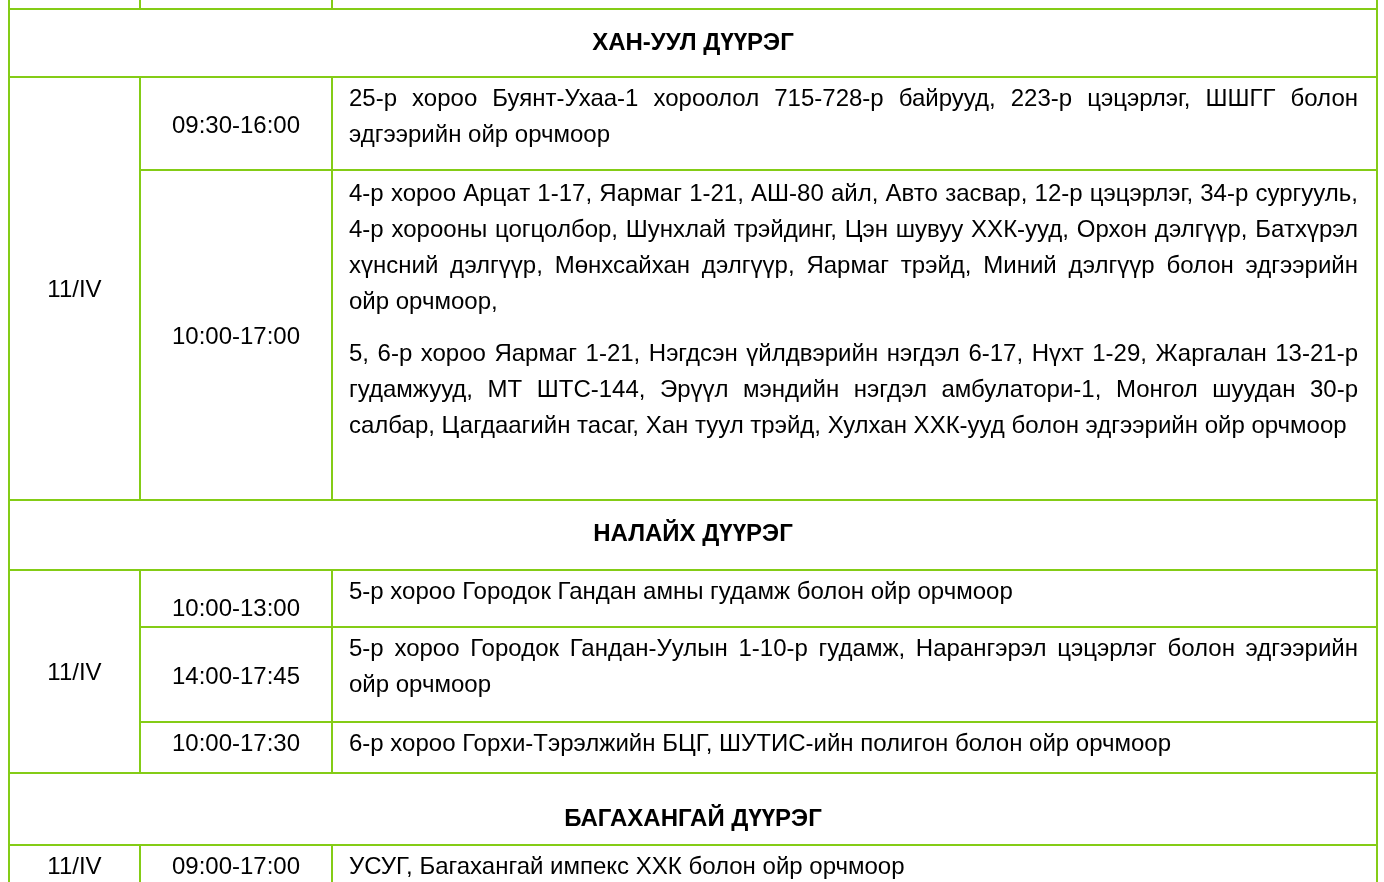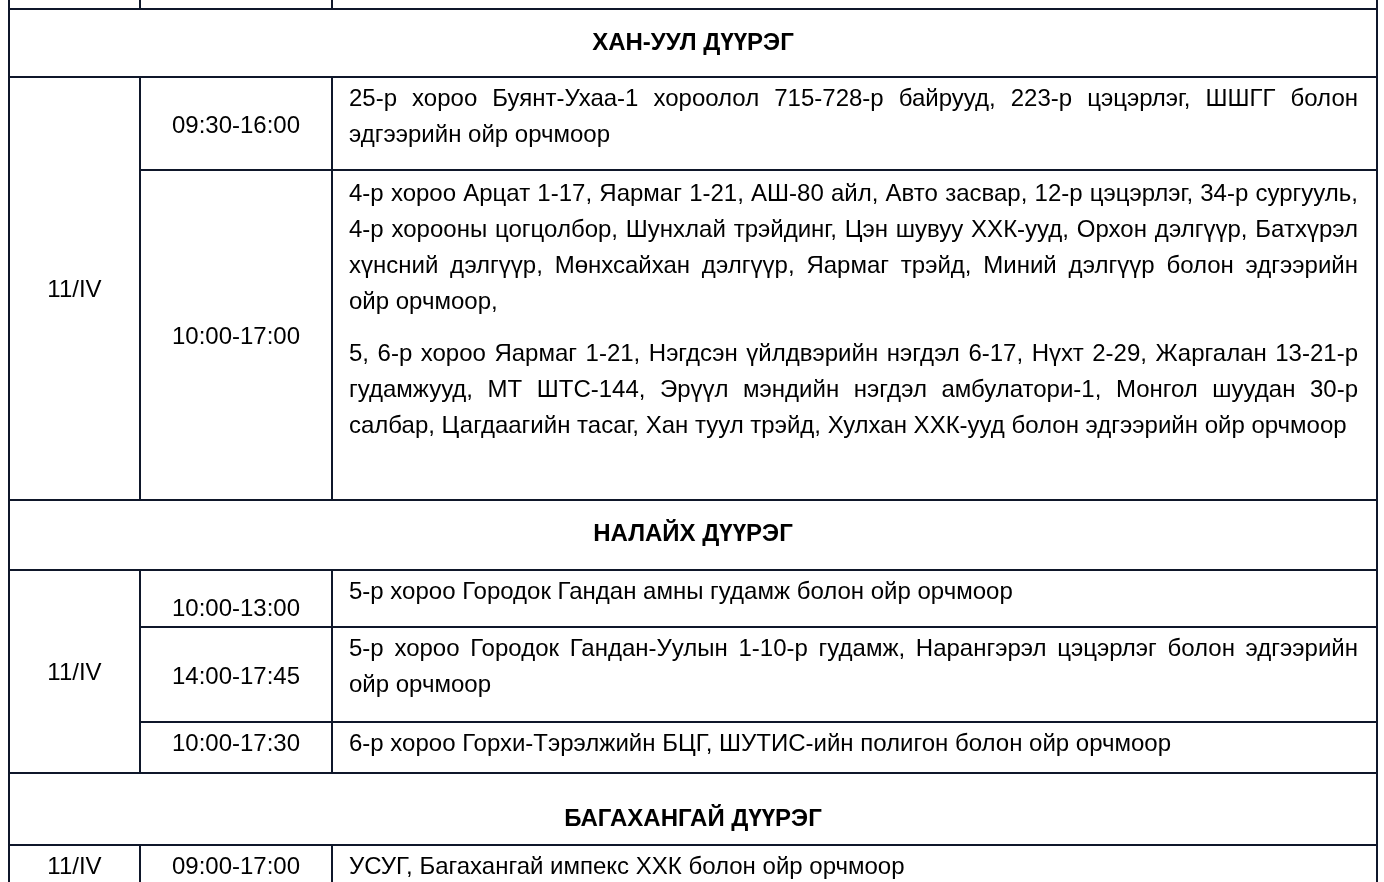--- a/index.html
+++ b/index.html
@@ -1,20 +1,20 @@
 <!DOCTYPE html>
 <html><head>
 <meta charset="utf-8">
 <style>
   html, body { margin: 0; padding: 0; background: #ffffff; }
   body { width: 1384px; height: 882px; overflow: hidden; position: relative;
          font-family: "Liberation Sans", sans-serif; color: #000; }
   .doc { position: absolute; left: 8px; top: -12px; width: 1368px; }
   table { border-collapse: collapse; width: 1368px; table-layout: fixed; }
-  td { border: 2px solid #0f172a; font-size: 24px; line-height: 36px; vertical-align: middle; padding: 0; }
+  td { border: 2px solid #84cc16; font-size: 24px; line-height: 36px; vertical-align: middle; padding: 0; }
   col.c1 { width: 131px; }
   col.c2 { width: 192px; }
   col.c3 { width: 1045px; }
   td.day { text-align: center; }
   td.time { text-align: center; vertical-align: top; padding-top: 16px; }
   td.time.mid { vertical-align: middle; padding-top: 2px; }
   td.desc { text-align: justify; padding: 0 18px 0 16px; vertical-align: top; margin-top: 44px; }
   td.desc p { margin: 0; }
   td.desc p + p { margin-top: 16px; }
   td.district { text-align: center; font-weight: bold; font-size: 24px; height: 52px; vertical-align: top; padding-top: 14px; }
@@ -43,21 +43,21 @@
     <td rowspan="2" class="day">11/IV</td>
     <td class="time mid">09:30-16:00</td>
     <td class="desc" style="padding-top:2px">
       <p>25-р хороо Буянт-Ухаа-1 хороолол 715-728-р байрууд, 223-р цэцэрлэг, ШШГГ болон эдгээрийн ойр орчмоор</p>
     </td>
   </tr>
   <tr style="height:330px">
     <td class="time mid">10:00-17:00</td>
     <td class="desc" style="padding-top:4px">
       <p>4-р хороо Арцат 1-17, Яармаг 1-21, АШ-80 айл, Авто засвар, 12-р цэцэрлэг, 34-р сургууль, 4-р хорооны цогцолбор, Шунхлай трэйдинг, Цэн шувуу ХХК-ууд, Орхон дэлгүүр, Батхүрэл хүнсний дэлгүүр, Мөнхсайхан дэлгүүр, Яармаг трэйд, Миний дэлгүүр болон эдгээрийн ойр орчмоор,</p>
-      <p>5, 6-р хороо Яармаг 1-21, Нэгдсэн үйлдвэрийн нэгдэл 6-17, Нүхт 2-29, Жаргалан 13-21-р гудамжууд, МТ ШТС-144, Эрүүл мэндийн нэгдэл амбулатори-1, Монгол шуудан 30-р салбар, Цагдаагийн тасаг, Хан туул трэйд, Хулхан ХХК-ууд болон эдгээрийн ойр орчмоор</p>
+      <p>5, 6-р хороо Яармаг 1-21, Нэгдсэн үйлдвэрийн нэгдэл 6-17, Нүхт 1-29, Жаргалан 13-21-р гудамжууд, МТ ШТС-144, Эрүүл мэндийн нэгдэл амбулатори-1, Монгол шуудан 30-р салбар, Цагдаагийн тасаг, Хан туул трэйд, Хулхан ХХК-ууд болон эдгээрийн ойр орчмоор</p>
     </td>
   </tr>
 
   <tr>
     <td colspan="3" class="district" style="height:54px">НАЛАЙХ ДҮҮРЭГ</td>
   </tr>
   <tr style="height:57px">
     <td rowspan="3" class="day">11/IV</td>
     <td class="time" style="padding-top:19px">10:00-13:00</td>
     <td class="desc" style="padding-top:2px">

